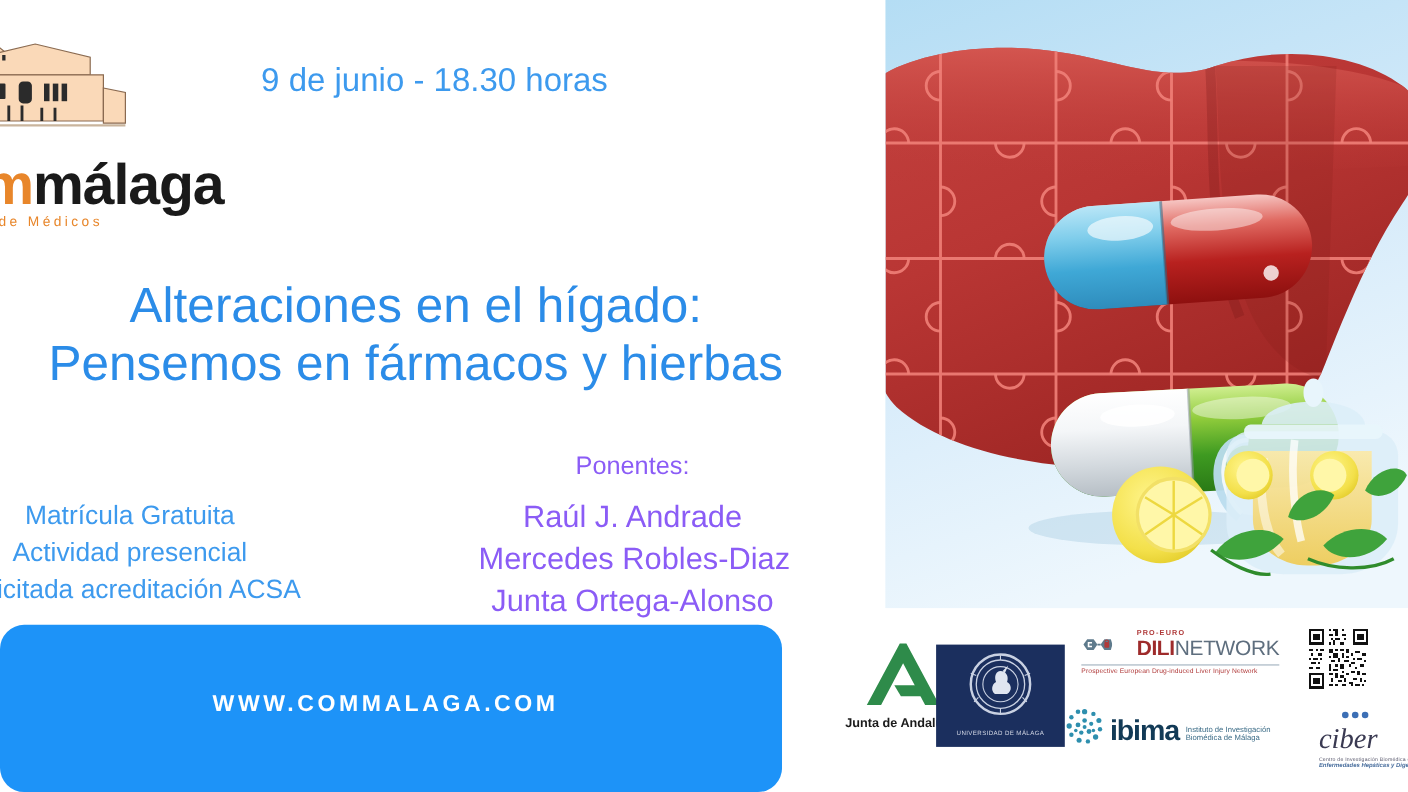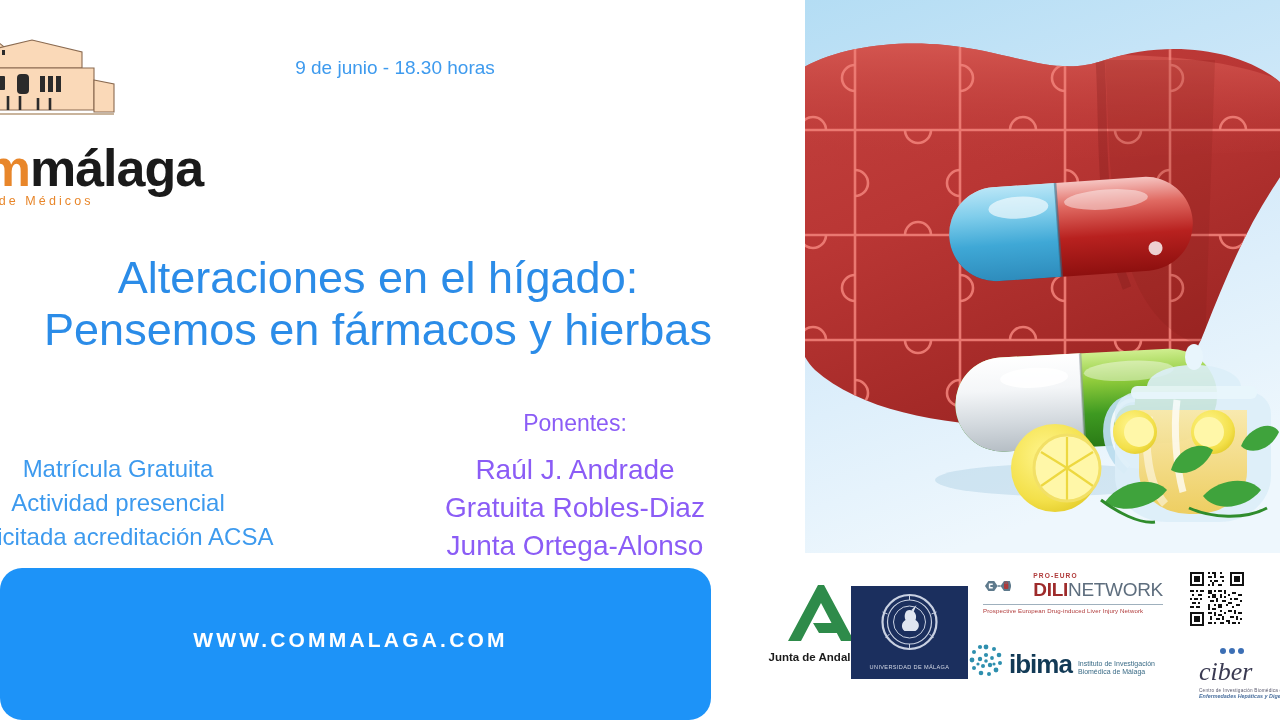--- a/index.html
+++ b/index.html
@@ -21,21 +21,21 @@
   }
   .wm-com { color:#E8862A; }
   .wm-malaga { color:#1a1a1a; }
   .logo-sub {
     position:absolute; left:-34px; top:172px;
     font-size:12.5px; color:#E8862A; letter-spacing:3.1px; white-space:nowrap;
   }
 
   .date-line {
     position:absolute; left:0; top:57px; width:790px;
-    text-align:center; font-size:19px; color:#3D9AEE; white-space:nowrap;
+    text-align:center; font-size:30px; color:#3D9AEE; white-space:nowrap;
   }
 
   .title-block {
     position:absolute; left:-42px; top:252px; width:840px;
     text-align:center; color:#2B8CE8; line-height:1.16;
     font-size:45px; font-weight:400;
   }
   .title-l1, .title-l2 { white-space:nowrap; }
 
   .info-block {
@@ -160,21 +160,21 @@
 
   <div class="info-block">
     <div>Matrícula Gratuita</div>
     <div>Actividad presencial</div>
     <div>Solicitada acreditación ACSA</div>
   </div>
 
   <div class="speakers-block">
     <div class="sp-heading">Ponentes:</div>
     <div class="sp-name">Raúl J. Andrade</div>
-    <div class="sp-name">Gratuita Robles-Diaz</div>
+    <div class="sp-name">Mercedes Robles-Diaz</div>
     <div class="sp-name">Junta Ortega-Alonso</div>
   </div>
 
   <div class="art-panel">
     <svg class="art-svg" viewBox="0 0 475 553" preserveAspectRatio="none">
       <defs>
         <linearGradient id="gBg" x1="0" y1="0" x2="0.3" y2="1">
           <stop offset="0%" stop-color="#B4DDF4"></stop>
           <stop offset="55%" stop-color="#D6EBFA"></stop>
           <stop offset="100%" stop-color="#EEF7FD"></stop>

